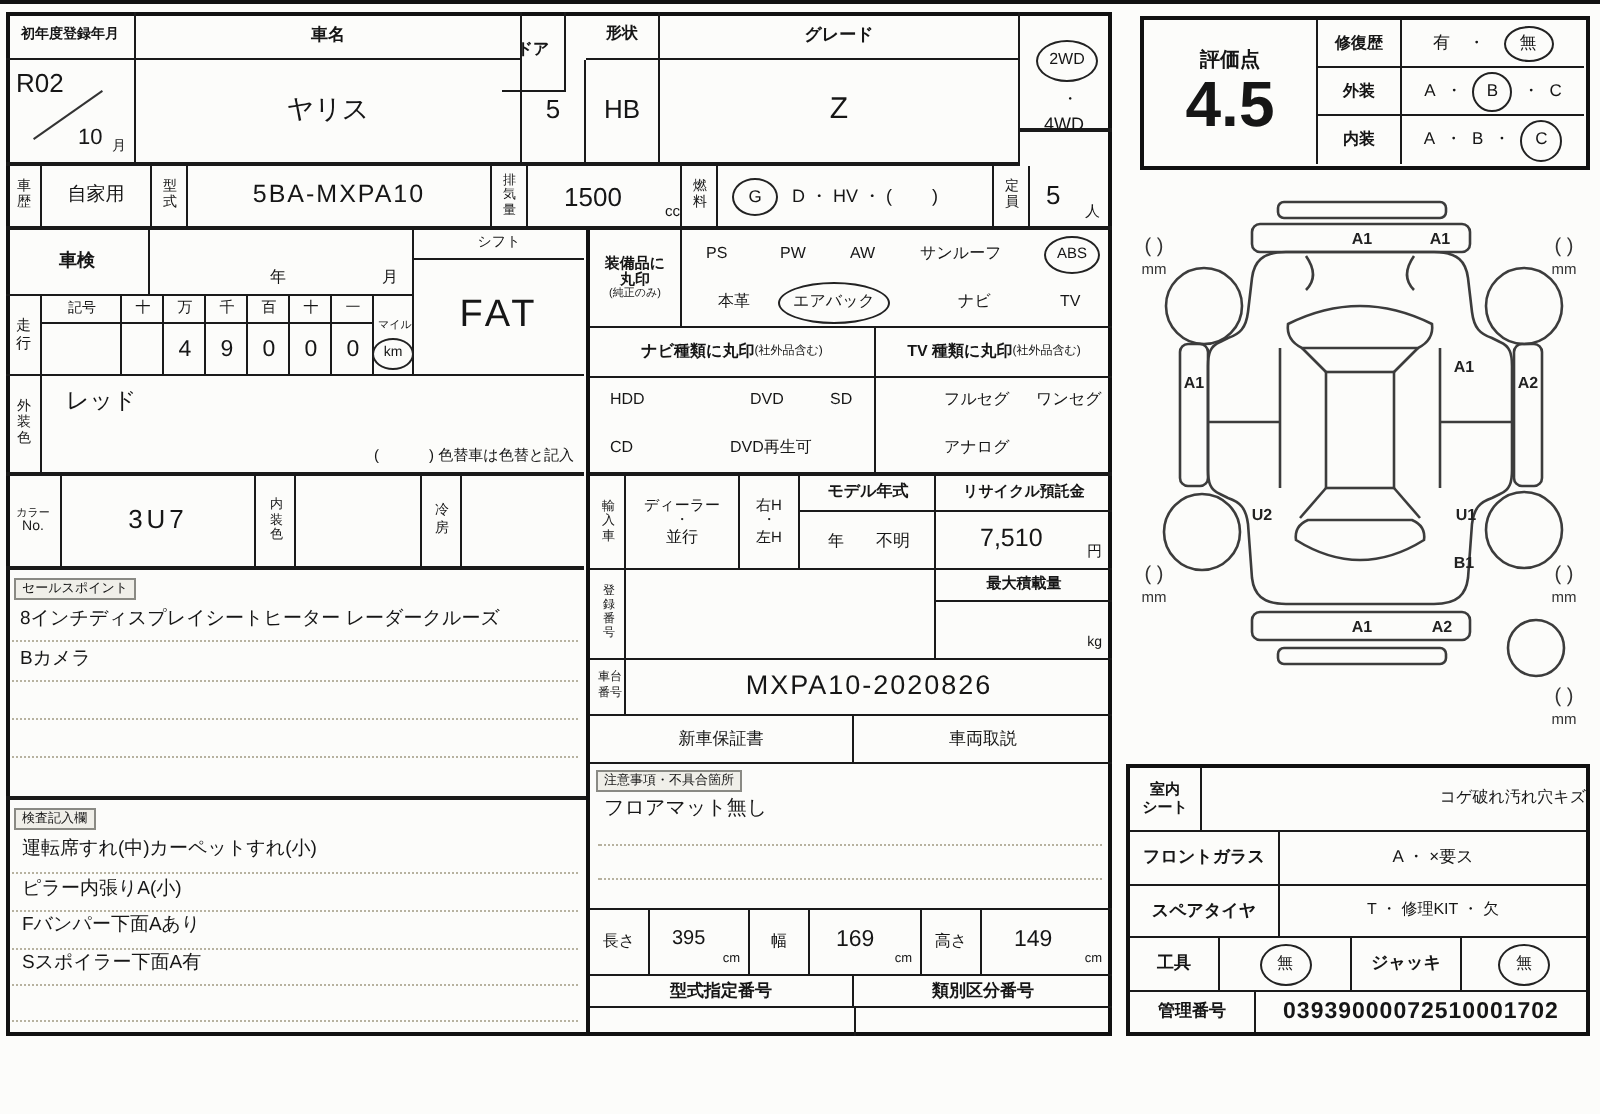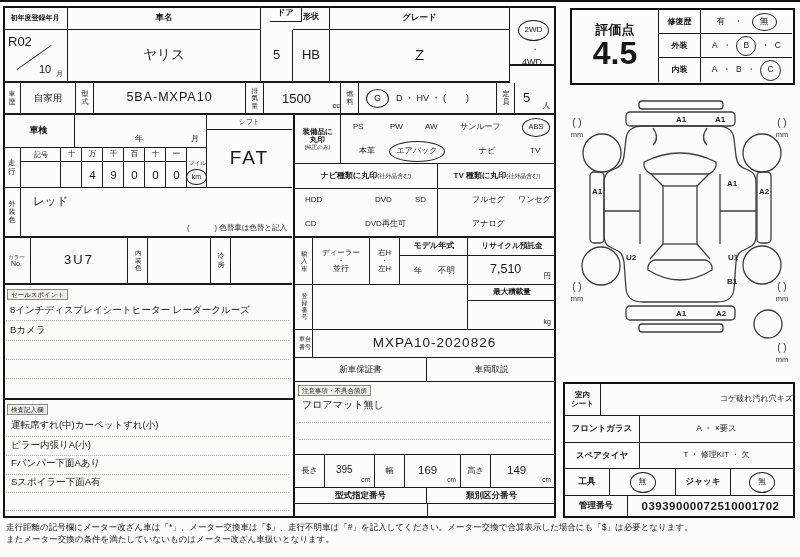--- a/index.html
+++ b/index.html
@@ -26,21 +26,21 @@
 
   <div class="c" style="left:3px;top:6px;width:553px;height:512px;border:2px solid #111"></div>
   <div class="c" style="left:293px;top:115px;width:2px;height:403px;background:#111"></div>
 
   <div class="c br bb cen b" style="left:3px;top:6px;width:65px;height:24px;font-size:7px">
       <span>初年度登録年月</span>
     </div>
   <div class="c br bb cen b" style="left:68px;top:6px;width:193px;height:24px;font-size:8.5px">
       <span>車名</span>
     </div>
-  <div class="c br bb cen b" style="left:270px;top:6px;width:32px;height:16px;font-size:8px">
+  <div class="c br bb cen b" style="left:251px;top:6px;width:32px;height:40px;font-size:8px">
       <span>ドア</span>
     </div>
   <div class="c br bb cen b" style="left:293px;top:6px;width:37px;height:24px;font-size:8px">
       <span>形状</span>
     </div>
   <div class="c br bb cen b" style="left:330px;top:6px;width:180px;height:24px;font-size:8.5px">
       <span>グレード</span>
     </div>
 
   <div class="c bb2" style="left:510px;top:6px;width:46px;height:60px">
@@ -353,21 +353,21 @@
   <div class="c br bb cen b" style="left:295px;top:488px;width:132px;height:16px;font-size:8.5px">
       <span>型式指定番号</span>
     </div>
   <div class="c bb cen b" style="left:427px;top:488px;width:129px;height:16px;font-size:8.5px">
       <span>類別区分番号</span>
     </div>
   <div class="c" style="left:427px;top:504px;width:1px;height:14px;background:#1a1a1a"></div>
 
   <div class="c" style="left:570px;top:8px;width:225px;height:77px;border:2.5px solid #111">
     <div class="c br col" style="left:0;top:0;width:87px;height:72px">
-      <span class="b" style="font-size:13px">評価点</span>
+      <span class="b" style="font-size:10px">評価点</span>
       <span class="b" style="font-size:32px;line-height:1">4.5</span>
     </div>
     <div class="c bb" style="left:87px;top:0;width:133px;height:24px">
       <div class="c br cen b" style="left:0;top:0;width:42px;height:24px;font-size:8px">
           <span>修復歴</span>
         </div>
       <div class="c cen" style="left:42px;top:0;width:91px;height:24px;gap:9px;font-size:8.5px">
         <span>有</span>
         <span>・</span>
         <span class="circ-il" style="width:25px;height:18px">無</span>
@@ -489,17 +489,13 @@
   <div class="c bb cen" style="left:731px;top:469px;width:62px;height:27px">
     <span class="circ-il" style="width:26px;height:21px;font-size:8px">無</span>
   </div>
   <div class="c br cen b" style="left:565px;top:496px;width:63px;height:20px;font-size:8.5px">
       <span>管理番号</span>
     </div>
   <div class="c cen b" style="left:628px;top:496px;width:165px;height:20px;font-size:11.5px;letter-spacing:0.5px">
       <span>03939000072510001702</span>
     </div>
 
-  <div class="c" style="left:6px;top:521px;width:790px;font-size:8.5px;line-height:12px">
-    <div>走行距離の記号欄にメーター改ざん車は「*」、メーター交換車は「$」、走行不明車は「#」を記入してください。メーター交換で合算表示した場合にも「$」は必要となります。</div>
-    <div>またメーター交換の条件を満たしていないものはメーター改ざん車扱いとなります。</div>
-  </div>
 </div>
 
 </body></html>

